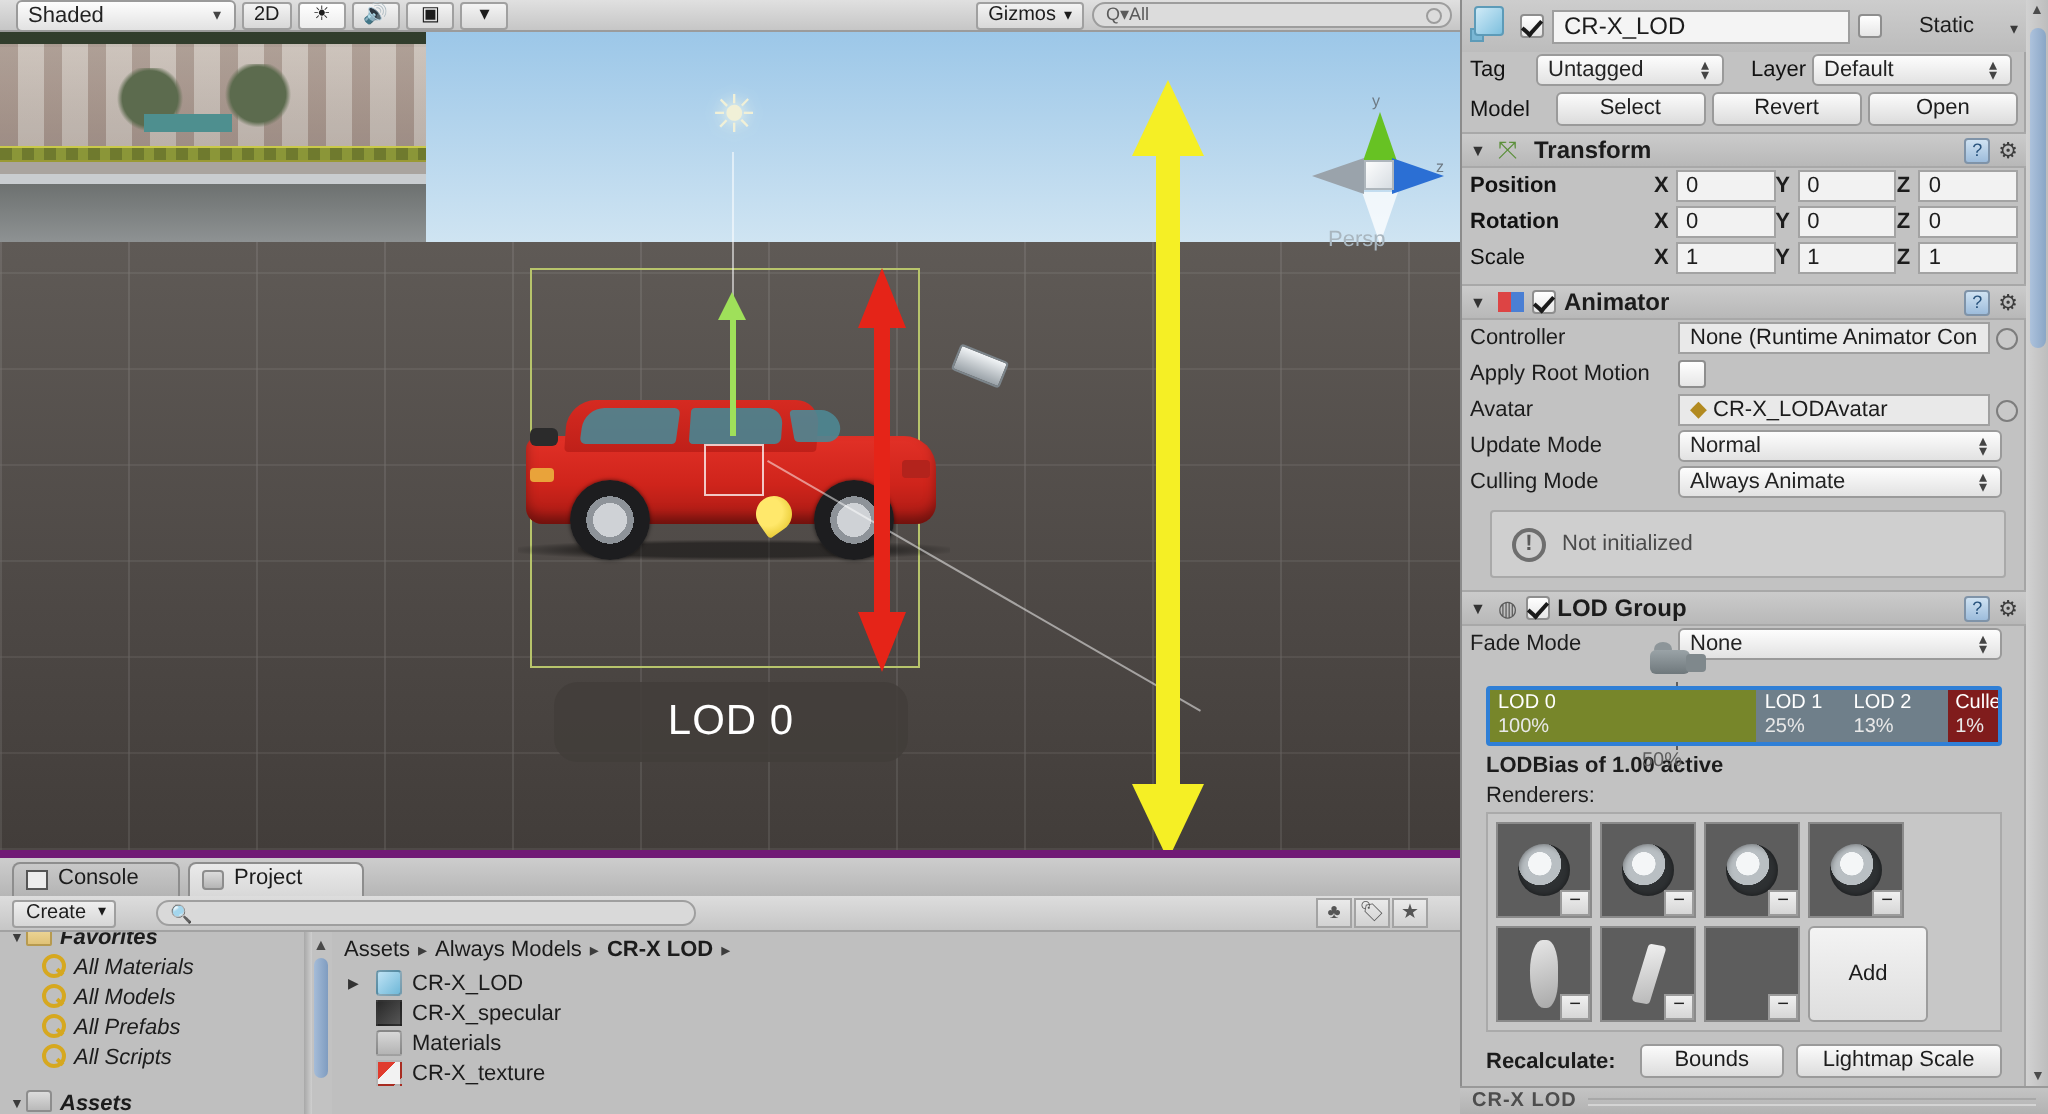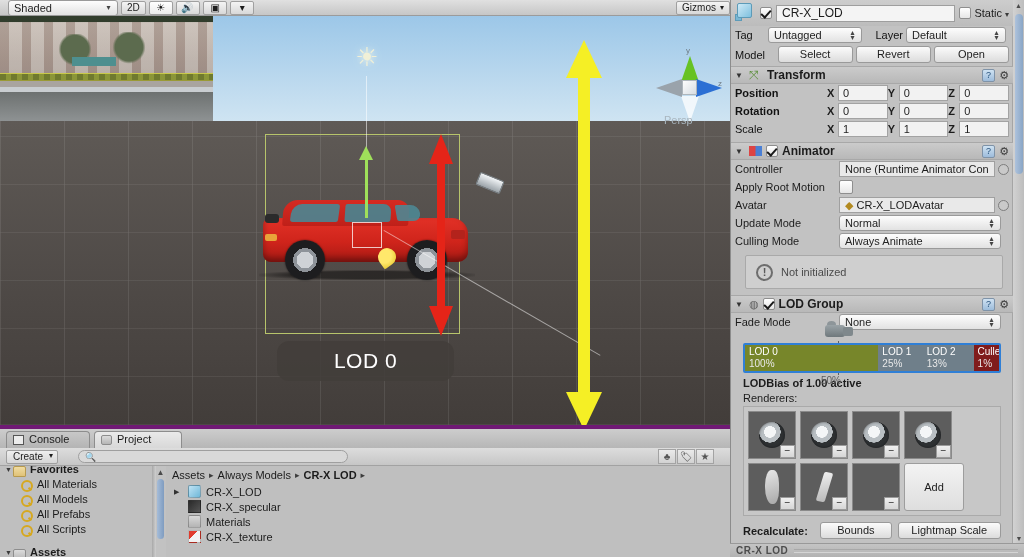--- a/index.html
+++ b/index.html
@@ -426,21 +426,21 @@
     font-size:10px; text-align:center; line-height:13px; color:#555;
     cursor:default;
   }
 
   .proj-left {
     position:absolute; left:0; top:37px; width:152px; height:95px;
     background:#bfbfbf; overflow:hidden; padding-top:2px;
   }
   .tree-row {
     height:15px; line-height:15px; font-size:11px; padding-left:4px;
-    white-space:nowrap; display:flex; align-items:flex-end; cursor:default;
+    white-space:nowrap; display:flex; align-items:flex-start; cursor:default;font-style:italic;
   }
   .tw { width:9px; font-size:7px; color:#3b3b3b; text-align:center; }
   .fold-ico {
     width:13px;height:11px; margin-right:4px; flex:none;
     background:linear-gradient(#f0dca2,#e0c277);
     border:1px solid #b79a4f; border-radius:2px 2px 1px 1px;
   }
   .mag-ico {
     width:13px;height:12px;margin-right:4px;flex:none;position:relative;
   }
@@ -523,21 +523,21 @@
   }
   .go-ico .tail {
     position:absolute; left:0px; top:11px; width:7px;height:7px;
     background:#7ab7d4; border:1px solid #5d9bb8;
   }
   .name-field {
     flex:1; height:17px; margin:0 4px;
     background:#f4f4f4; border:1px solid #9e9e9e;
     font-size:12px; line-height:15px; padding-left:5px;
   }
-  .static-wrap { display:flex; align-items:flex-end; gap:3px; font-size:11px; }
+  .static-wrap { display:flex; align-items:flex-end; gap:18px; font-size:11px; }
   .static-arrow { font-size:8px; color:#3a3a3a; }
   .rowlbl { font-size:11px; color:#121212; }
 
   .tag-layer { display:flex; align-items:center; gap:3px; padding:1px 4px 2px 4px; }
   .model-row { display:flex; align-items:center; gap:3px; padding:1px 4px 3px 4px; }
 
   .comp-header {
     height:18px; display:flex; align-items:center;
     background:linear-gradient(#cbcbcb,#b8b8b8);
     border-top:1px solid #a8a8a8; border-bottom:1px solid #a8a8a8;
@@ -686,20 +686,24 @@
       </div>
       <div class="tb-btn">
         <span>▣</span>
       </div>
       <div class="tb-btn">▾</div>
 
       <div class="tb-gizmos">
         <div class="tb-btn">
           <span>Gizmos</span>
           <span style="margin-left:4px;font-size:8px">▾</span>
+        </div>
+        <div class="search-field">
+          <span>Q▾All</span>
+          <span class="rnd"></span>
         </div>
       </div>
     </div>
 
     <div class="scene-view">
       <div class="sky"></div>
       <div class="backdrop">
         <div class="tree" style="left:58px;top:18px"></div>
         <div class="tree" style="left:112px;top:16px"></div>
         <div class="awning"></div>

